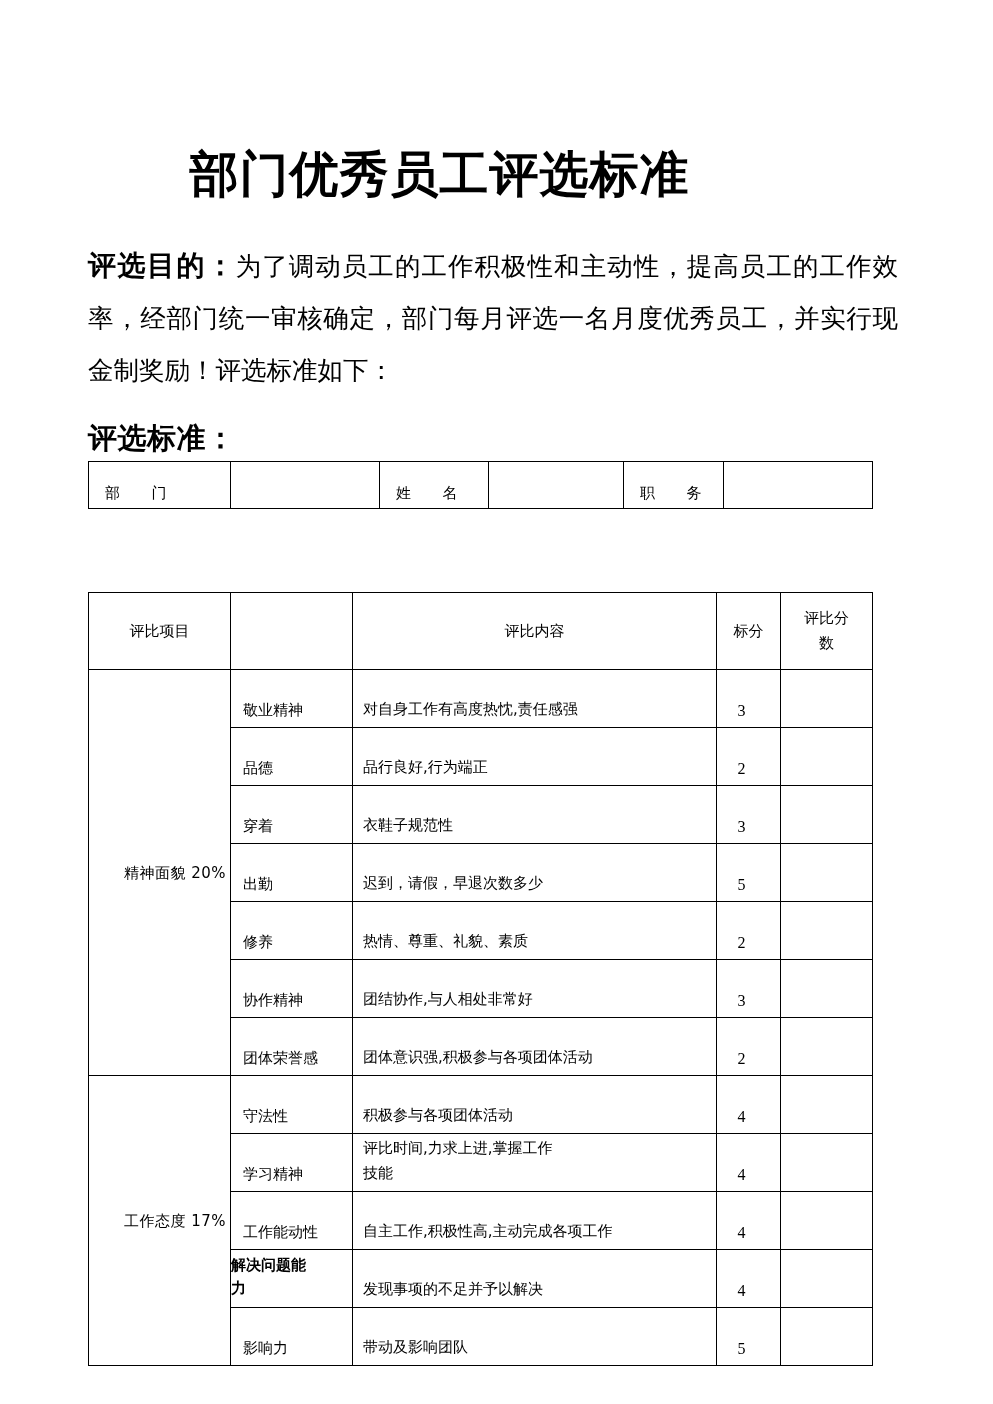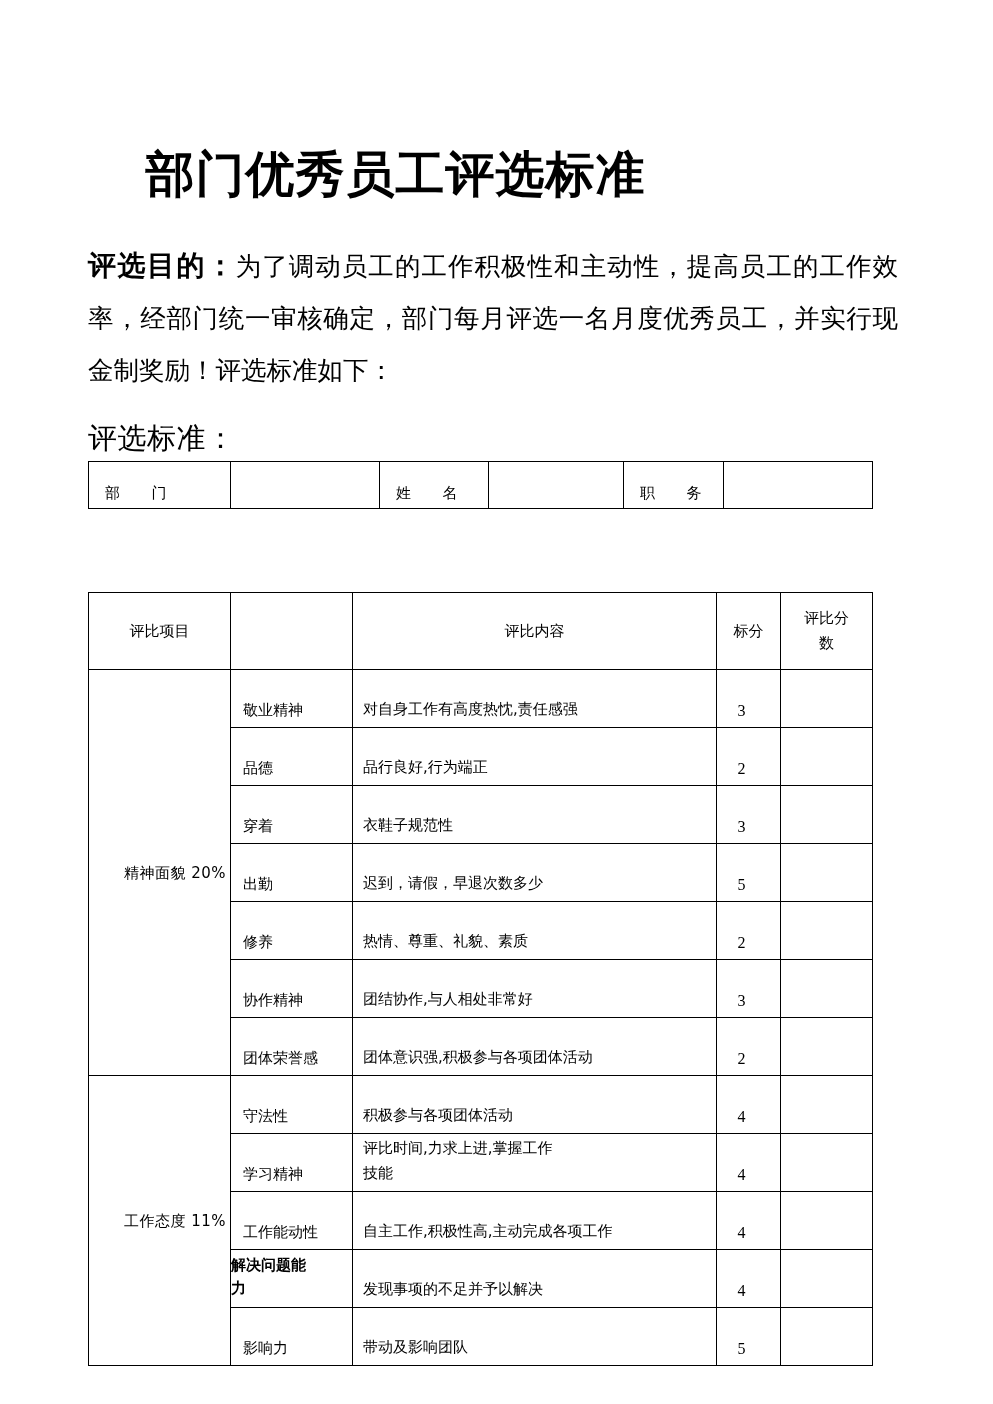--- a/index.html
+++ b/index.html
@@ -28,20 +28,21 @@
     left: 0;
     top: 112px;
     width: 791px;
     text-align: center;
     font-family: "DejaVu Sans", "Liberation Sans", sans-serif;
     font-weight: bold;
     font-size: 49px;
     line-height: 60px;
     letter-spacing: 1px;
     white-space: nowrap;
+    padding-left: 44px;
   }
 
   
   .intro {
     position: absolute;
     left: 88px;
     top: 214px;
     width: 810px;
     font-size: 25.5px;
     line-height: 52px;
@@ -57,21 +58,21 @@
     font-family: "Liberation Serif", "DejaVu Serif", serif;
     font-size: 25.5px;
   }
 
   
   .section-heading {
     position: absolute;
     left: 88px;
     top: 394px;
     font-family: "DejaVu Sans", "Liberation Sans", sans-serif;
-    font-weight: normal;
+    font-weight: bold;
     font-size: 29px;
     line-height: 40px;
     letter-spacing: 0.5px;
     white-space: nowrap;
   }
 
   
   table.doc-table {
     position: absolute;
     border-collapse: collapse;
@@ -247,21 +248,21 @@
         <td class="mark"></td>
       </tr>
       <tr>
         <td class="item">团体荣誉感</td>
         <td class="content">团体意识强,积极参与各项团体活动</td>
         <td class="score">2</td>
         <td class="mark"></td>
       </tr>
 
       <tr>
-        <td class="group" rowspan="5">工作态度 11%</td>
+        <td class="group" rowspan="5">工作态度 17%</td>
         <td class="item">守法性</td>
         <td class="content">积极参与各项团体活动</td>
         <td class="score">4</td>
         <td class="mark"></td>
       </tr>
       <tr>
         <td class="item">学习精神</td>
         <td class="content two-line">
           <div>评比时间,力求上进,掌握工作</div>
           <div>技能</div>

